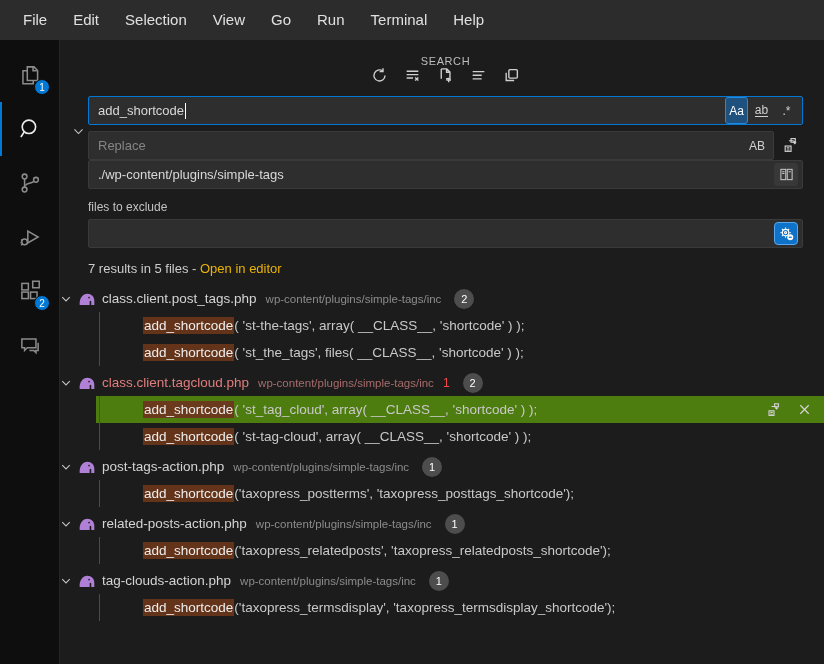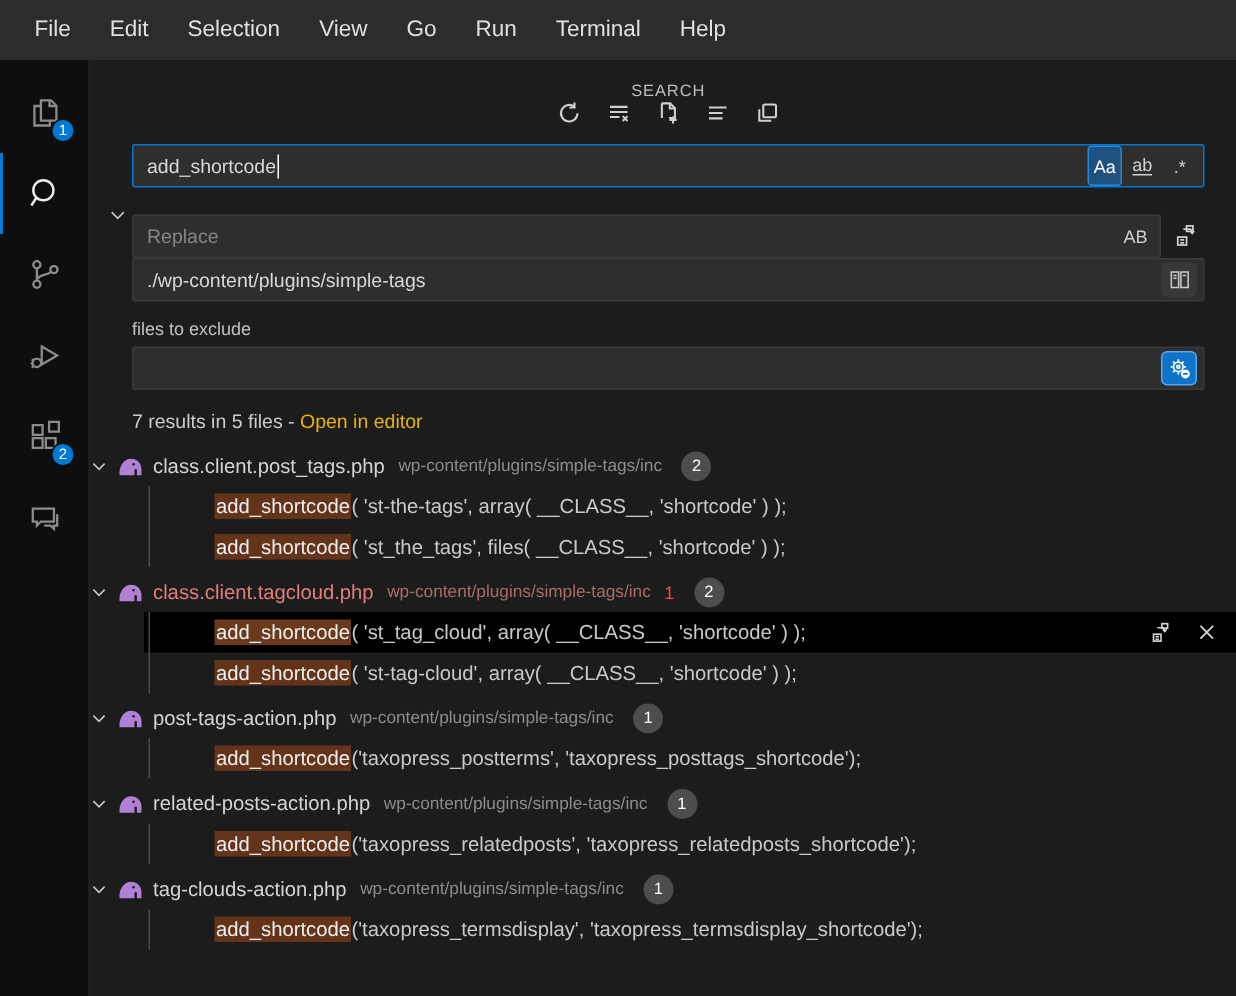--- a/index.html
+++ b/index.html
@@ -29,21 +29,21 @@
   .gutter-row { display:flex; }
   .toggle-gutter { width:20px; display:flex; align-items:center; justify-content:center; color:#c5c5c5; }
   .inputs-col { flex:1; min-width:0; }
   .input-box { display:flex; align-items:center; background:#2e2e2e; border:1px solid #3a3a3a; border-radius:2px; height:29px; padding:0 4px 0 9px; font-size:13px; }
   .input-box.focused { border-color:#0078d4; }
   .input-text { color:#d8d8d8; white-space:nowrap; }
   .caret { display:inline-block; width:1px; height:16px; background:#fff; margin-left:1px; vertical-align:-3px; }
   .opt-btn { min-width:23px; height:27px; margin-left:2px; border-radius:3px; border:1px solid transparent; display:flex; align-items:center; justify-content:center; color:#d0d0d0; font-size:12px; padding:0 3px; }
   .opt-btn.active { background:#1f517f; border-color:#2488db; color:#fff; }
   .uw { border-bottom:1px solid currentColor; line-height:1; }
-  .replace-row { display:flex; align-items:center; margin-top:18px; }
+  .replace-row { display:flex; align-items:center; margin-top:6px; }
   .replace-box { flex:1; }
   .placeholder { color:#858585; flex:1; }
   .side-btn { width:26px; display:flex; align-items:center; justify-content:center; color:#cfcfcf; margin-left:3px; }
   
   .filters { margin-left:20px; }
   .label-row { display:flex; align-items:flex-end; justify-content:space-between; margin:11px 0 5px; }
   .small-label { font-size:12px; color:#c2c2c2; }
   .dots { color:#d2d2d2; font-size:14px; letter-spacing:1px; line-height:8px; }
   .inset-btn { width:24px; height:23px; border-radius:4px; display:flex; align-items:center; justify-content:center; color:#c8c8c8; background:#383838; }
   .inset-btn.blue { background:#0e72c8; border:1px solid #59a8ef; color:#fff; }
@@ -57,21 +57,21 @@
   .file-icon { margin-right:7px; display:flex; }
   .file-name { font-size:13.5px; color:#d4d4d4; }
   .file-path { margin-left:9px; font-size:11.5px; color:#8c8c8c; }
   .file-decoration { margin-left:9px; font-size:12px; color:#f14c4c; }
   .badge { margin-left:13px; background:#4d4d4d; color:#fff; font-size:11px; min-width:20px; height:20px; border-radius:11px; display:flex; align-items:center; justify-content:center; padding:0 5px; }
   .file-section.modified .file-name { color:#e27d7d; }
   .file-section.modified .file-path { color:#a86c6c; }
   .matches { position:relative;padding-left:36px; }
   .matches::before { content:""; position:absolute; left:39px; top:0; bottom:0; width:1px; background:#4b4b4b; z-index:2; }
   .match-row { height:27px; display:flex; align-items:center; padding-left:47px; font-size:13.5px; color:#c9c9c9; position:relative; white-space:nowrap; }
-  .match-row.selected { background:#000000;align-items:center; }
+  .match-row.selected { background:#4d7c0f;align-items:center; }
   .hl { background:#64341a; color:#eeeeee; padding:1px 1px; }
   .match-row.selected .hl { background:#6b3a1d; }
   .match-actions { position:absolute; right:12px; top:0; bottom:0; display:flex; align-items:center; gap:15px; color:#d4d4d4; }
   svg { display:block; }
 </style>
 </head>
 <body>
 
 <div class="titlebar">
     <div class="menu-item">File</div>

